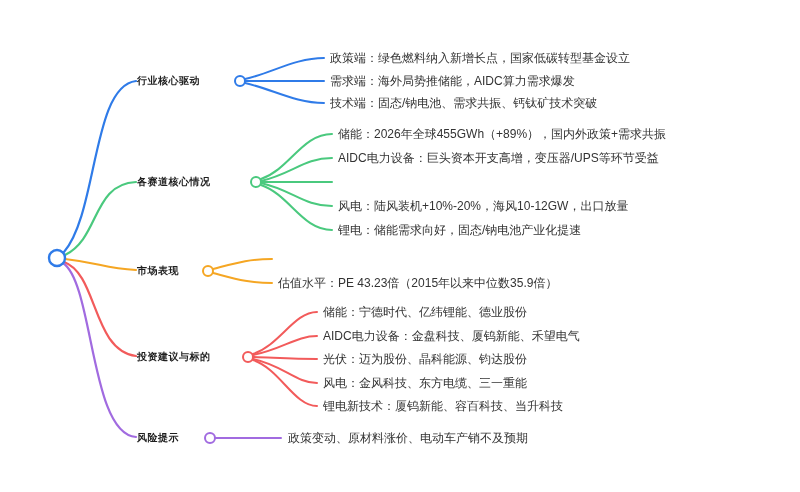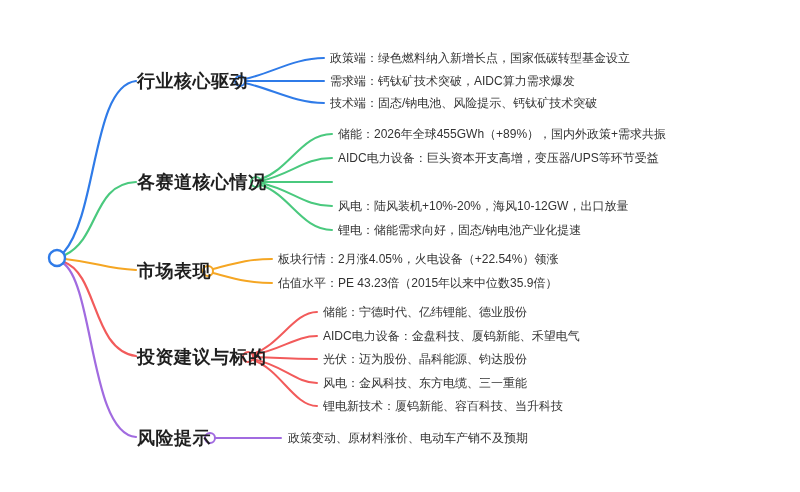--- a/index.html
+++ b/index.html
@@ -29,21 +29,21 @@
     position: absolute;
     white-space: nowrap;
     transform: translateY(-52%);
     font-size: 12px;
     line-height: 22px;
     color: var(--c-text, #333333);
     cursor: default;
   }
   .branch-label {
     font-weight: bold;
-    font-size: 18px;
+    font-size: 10px;
     letter-spacing: 0.5px;
     color: var(--c-label, #1F1F1F);
   }
 </style>
 </head>
 <body>
 
 <div id="canvas">
 
   <svg id="connector-layer" viewBox="0 0 800 492" xmlns="http://www.w3.org/2000/svg">
@@ -83,29 +83,28 @@
     <circle class="ring stroke-purple" cx="210" cy="438" r="5"></circle>
   </svg>
 
   <div class="node branch-label" style="left:137px; top:81px">行业核心驱动</div>
   <div class="node branch-label" style="left:137px; top:182px">各赛道核心情况</div>
   <div class="node branch-label" style="left:137px; top:271px">市场表现</div>
   <div class="node branch-label" style="left:137px; top:357px">投资建议与标的</div>
   <div class="node branch-label" style="left:137px; top:438px">风险提示</div>
 
   <div class="node leaf" style="left:330px; top:58px">政策端：绿色燃料纳入新增长点，国家低碳转型基金设立</div>
-  <div class="node leaf" style="left:330px; top:81px">需求端：钙钛矿技术突破，AIDC算力需求爆发</div>
-  <div class="node leaf" style="left:330px; top:103px">技术端：固态/钠电池、风险提示、钙钛矿技术突破</div>
+  <div class="node leaf" style="left:330px; top:81px">需求端：海外局势推储能，AIDC算力需求爆发</div>
+  <div class="node leaf" style="left:330px; top:103px">技术端：固态/钠电池、需求共振、钙钛矿技术突破</div>
 
   <div class="node leaf" style="left:338px; top:134px">储能：2026年全球455GWh（+89%），国内外政策+需求共振</div>
   <div class="node leaf" style="left:338px; top:158px">AIDC电力设备：巨头资本开支高增，变压器/UPS等环节受益</div>
   <div class="node leaf" style="left:338px; top:206px">风电：陆风装机+10%-20%，海风10-12GW，出口放量</div>
   <div class="node leaf" style="left:338px; top:230px">锂电：储能需求向好，固态/钠电池产业化提速</div>
 
-  <div class="node leaf" style="left:278px; top:259px">板块行情：2月涨4.05%，火电设备（+22.54%）领涨</div>
   <div class="node leaf" style="left:278px; top:283px">估值水平：PE 43.23倍（2015年以来中位数35.9倍）</div>
 
   <div class="node leaf" style="left:323px; top:312px">储能：宁德时代、亿纬锂能、德业股份</div>
   <div class="node leaf" style="left:323px; top:336px">AIDC电力设备：金盘科技、厦钨新能、禾望电气</div>
   <div class="node leaf" style="left:323px; top:359px">光伏：迈为股份、晶科能源、钧达股份</div>
   <div class="node leaf" style="left:323px; top:383px">风电：金风科技、东方电缆、三一重能</div>
   <div class="node leaf" style="left:288px; top:438px">政策变动、原材料涨价、电动车产销不及预期</div>
 
   <div class="node leaf" style="left:323px; top:406px">锂电新技术：厦钨新能、容百科技、当升科技</div>
 

